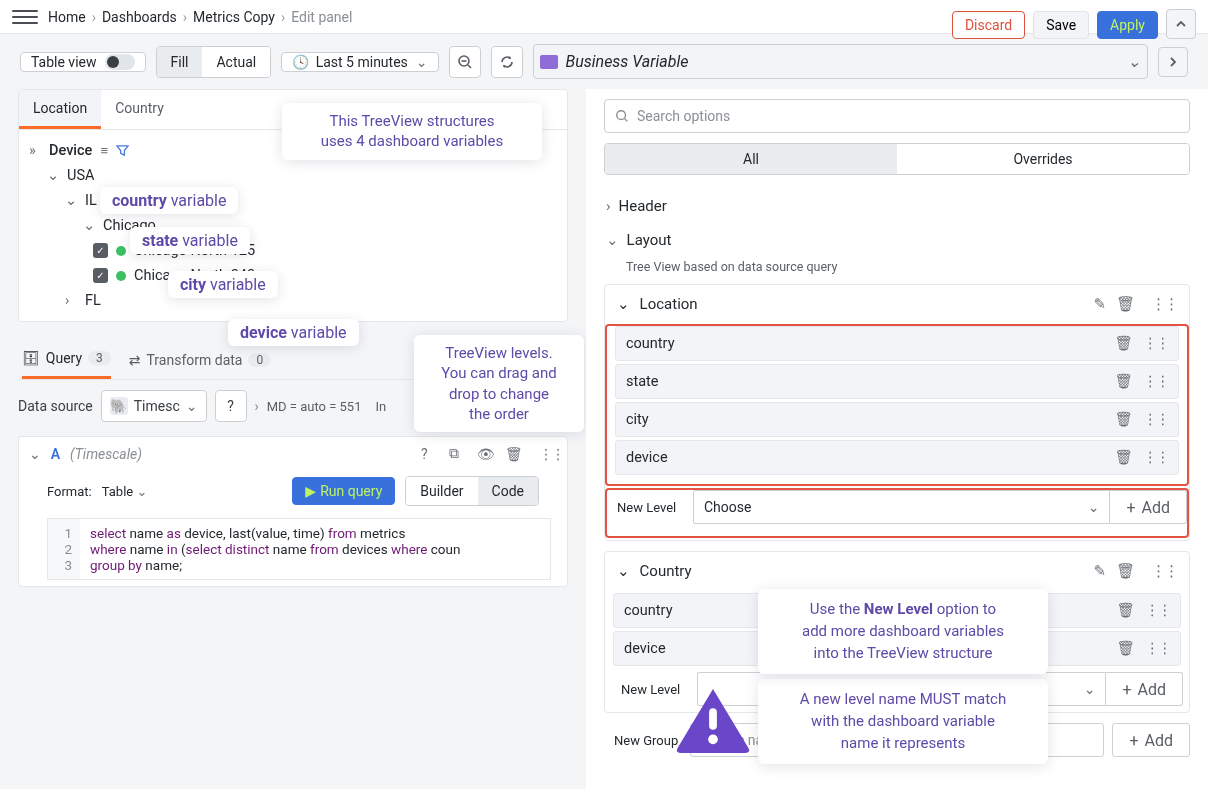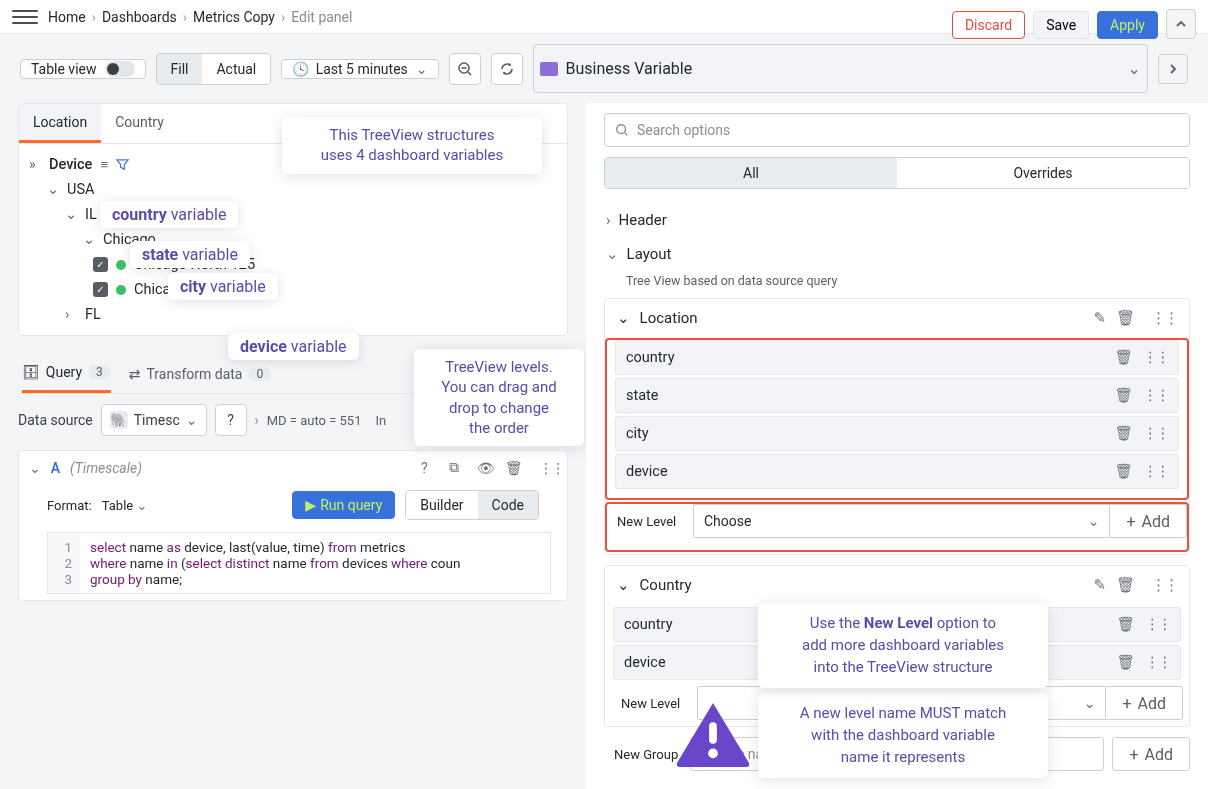--- a/index.html
+++ b/index.html
@@ -17,21 +17,21 @@
 .btn-red-outline { border-color: #e0503f; color: #e0503f; }
 .chev-btn { width: 30px; height: 30px; display: inline-flex; align-items: center; justify-content: center; border: 1px solid #ccd0d5; border-radius: 4px; background: #f4f5f7; cursor: pointer; }
 .toolbar { display: flex; align-items: center; gap: 10px; padding: 10px 20px; background: #f4f5f7; }
 .pill { border: 1px solid #ccd0d5; border-radius: 4px; background: #fff; display: inline-flex; align-items: center; height: 20px; font-size: 14px; }
 .toggle { width: 30px; height: 16px; border-radius: 10px; background: #e2e5e9; position: relative; margin-left: 8px; }
 .toggle::after { content: ""; width: 12px; height: 12px; border-radius: 50%; background: #3a3f45; position: absolute; left: 2px; top: 2px; }
 .fill-actual { display: inline-flex; border: 1px solid #ccd0d5; border-radius: 4px; overflow: hidden; height: 32px; }
 .fill-actual .seg { padding: 0 14px; display: inline-flex; align-items: center; font-size: 14px; cursor: pointer; background: #fff; }
 .fill-actual .seg.active { background: #e9ecef; }
 .icon-btn { width: 32px; height: 32px; border: 1px solid #ccd0d5; border-radius: 4px; background: #fff; display: inline-flex; align-items: center; justify-content: center; cursor: pointer; }
-.panel-title-bar { flex: 1; display: flex; align-items: center; border: 1px solid #ccd0d5; border-radius: 4px; background: #f2f4f7; height: 49px; padding: 0 6px; gap: 8px; }
+.panel-title-bar { flex: 1; display: flex; align-items: center; border: 1px solid #ccd0d5; border-radius: 4px; background: #f2f4f7; height: 35px; padding: 0 6px; gap: 8px; font-style: italic; }
 .panel-title-bar .vicon { width: 18px; height: 14px; background: #8e6dd7; border-radius: 2px; }
 .main { display: flex; height: calc(789px - 46px); }
 .left-col { width: 586px; background: #f4f5f7; padding: 0 18px 16px 18px; overflow: hidden; position: relative; }
 .right-col { flex: 1; background: #fff; padding: 10px 18px; overflow: hidden; position: relative; }
 .panel-card { background: #fff; border: 1px solid #e4e7ea; border-radius: 4px; }
 .tabs { display: flex; border-bottom: 1px solid #e4e7ea; }
 .tab { padding: 10px 14px; font-size: 14px; color: #5a5f66; cursor: pointer; }
 .tab.active { color: #24292e; border-bottom: 3px solid #fd6b28; background: #f2f4f7; }
 .tree { padding: 8px 0; font-size: 14.5px; }
 .tree-row { display: flex; align-items: center; gap: 8px; padding: 4px 10px; position: relative; }
@@ -201,21 +201,21 @@
         <div class="tree-row indent2">
           <span class="chev">›</span>
           <span>FL</span>
         </div>
       </div>
     </div>
 
     <div class="annot" style="left:282px; top:14px; width:260px;">This TreeView structures<br>uses 4 dashboard variables</div>
     <div class="annot-side" style="left:100px; top:98px;"><b>country</b><span> variable</span></div>
     <div class="annot-side" style="left:130px; top:138px;"><b>state</b><span> variable</span></div>
-    <div class="annot-side" style="left:168px; top:170px;"><b>city</b><span> variable</span></div>
+    <div class="annot-side" style="left:168px; top:182px;"><b>city</b><span> variable</span></div>
     <div class="annot-side" style="left:228px; top:230px;"><b>device</b><span> variable</span></div>
     <div class="annot" style="left:414px; top:246px; width:170px;">TreeView levels.<br>You can drag and<br>drop to change<br>the order</div>
 
     <div class="query-tabs">
       <div class="query-tab active">
         <span>🗄</span>
         <span>Query</span>
         <span class="badge">3</span>
       </div>
       <div class="query-tab">

